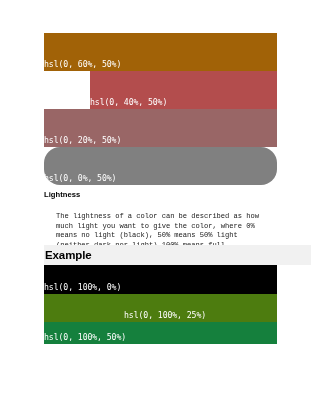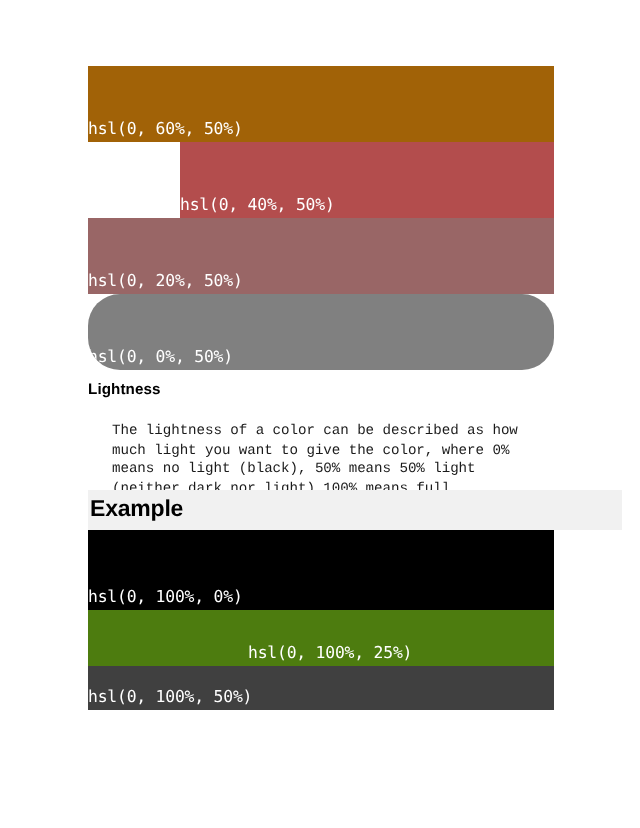--- a/index.html
+++ b/index.html
@@ -141,25 +141,25 @@
     <div class="text-block">
       <div class="section-heading">Lightness</div>
       <p class="body-text">The lightness of a color can be described as how much light you want to give the color, where 0% means no light (black), 50% means 50% light (neither dark nor light) 100% means full lightness (white).</p>
     </div>
 
     <div class="example-bar">
       <span class="example-title">Example</span>
     </div>
 
     <div class="swatch-group group-bottom">
-        <div class="swatch" style="background: rgb(0, 0, 0); height: 40px; padding-left: 24px;">
+        <div class="swatch" style="background: rgb(0, 0, 0); height: 29px; padding-left: 24px;">
           <span class="swatch-label">hsl(0, 100%, 0%)</span>
         </div>
         <div class="swatch" style="background: #4d7c0f; height: 28px;">
           <span class="swatch-label indented">hsl(0, 100%, 25%)</span>
         </div>
-        <div class="swatch" style="background: #404040; height: 22px;">
+        <div class="swatch" style="background: #15803d; height: 22px;">
           <span class="swatch-label">hsl(0, 100%, 50%)</span>
         </div>
       </div>
 
   </div>
 </div>
 
 </body></html>

